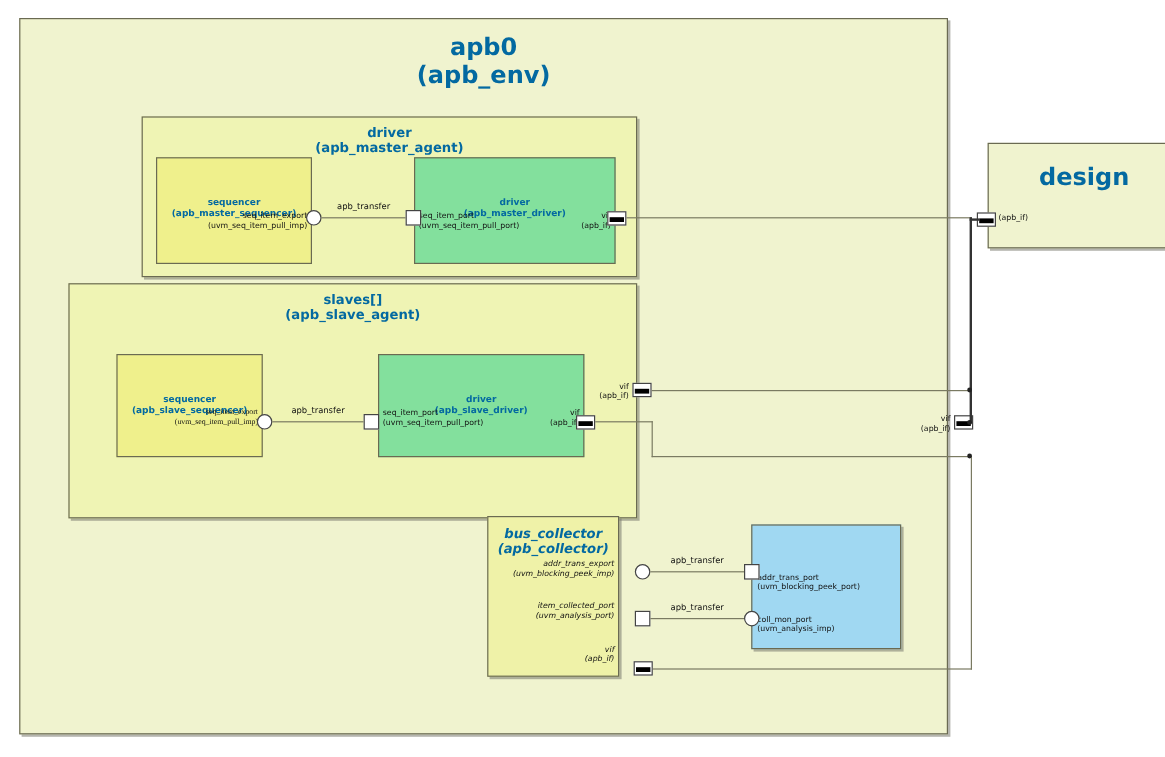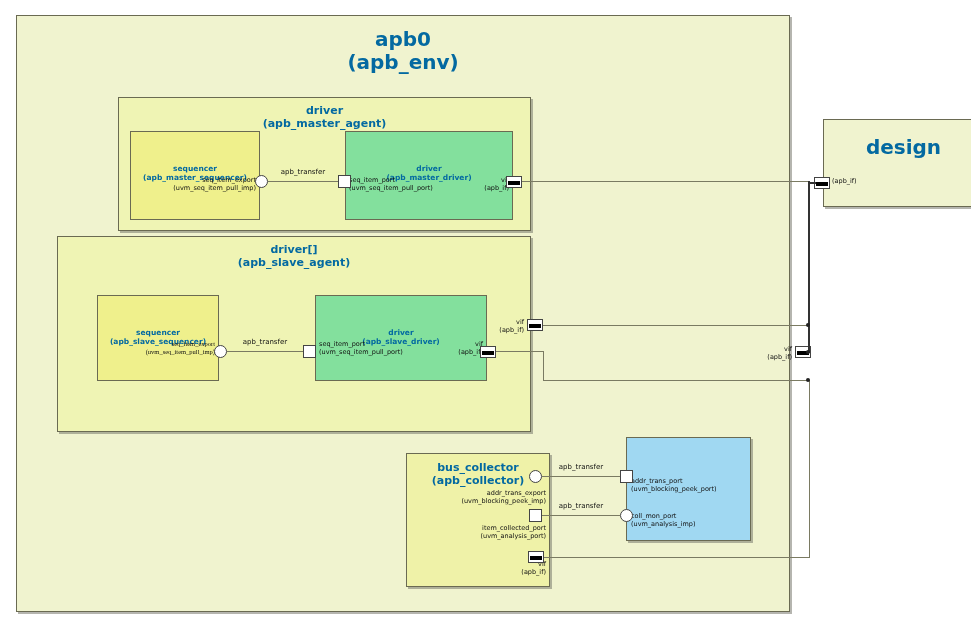--- a/index.html
+++ b/index.html
@@ -103,21 +103,21 @@
   </div>
   <div class="port sq" style="left:338px;top:175px;"></div>
   <div class="port vif" style="left:506px;top:176px;"></div>
 
   <div class="wire h" style="left:268px;top:181px;width:70px;"></div>
   <div class="wlabel" style="left:268px;top:168px;width:70px;">apb_transfer</div>
 
   <div class="wire h" style="left:522px;top:181px;width:288px;"></div>
 
   <div class="box agent shadow" style="left:57px;top:236px;width:474px;height:196px;">
-    <div class="title t-agent">driver[]
+    <div class="title t-agent">slaves[]
 (apb_slave_agent)</div>
   </div>
 
   <div class="box seqr" style="left:97px;top:295px;width:122px;height:86px;">
     <div class="title t-small">sequencer
 (apb_slave_sequencer)</div>
     <div class="plabel r" style="right:3px;top:44px;font-family:Liberation Serif, serif;">seq_item_export
 (uvm_seq_item_pull_imp)</div>
   </div>
   <div class="port ci" style="left:214px;top:345px;"></div>
@@ -139,21 +139,21 @@
   <div class="plabel r" style="left:468px;top:318px;width:56px;">vif
 (apb_if)</div>
   <div class="port vif" style="left:527px;top:319px;"></div>
 
   <div class="wire h" style="left:543px;top:325px;width:267px;"></div>
 
   <div class="wire h" style="left:496px;top:351px;width:48px;"></div>
   <div class="wire v" style="left:543px;top:351px;height:30px;"></div>
   <div class="wire h" style="left:543px;top:380px;width:267px;"></div>
 
-  <div class="box coll shadow" style="left:406px;top:453px;width:144px;height:134px;">
+  <div class="box coll shadow" style="left:406px;top:430px;width:110px;height:134px;font-style:italic;">
     <div class="title t-coll">bus_collector
 (apb_collector)</div>
     <div class="plabel r" style="right:3px;top:35px;">addr_trans_export
 (uvm_blocking_peek_imp)</div>
     <div class="plabel r" style="right:3px;top:70px;">item_collected_port
 (uvm_analysis_port)</div>
     <div class="plabel r" style="right:3px;top:106px;">vif
 (apb_if)</div>
   </div>
   <div class="port ci" style="left:529px;top:470px;"></div>

